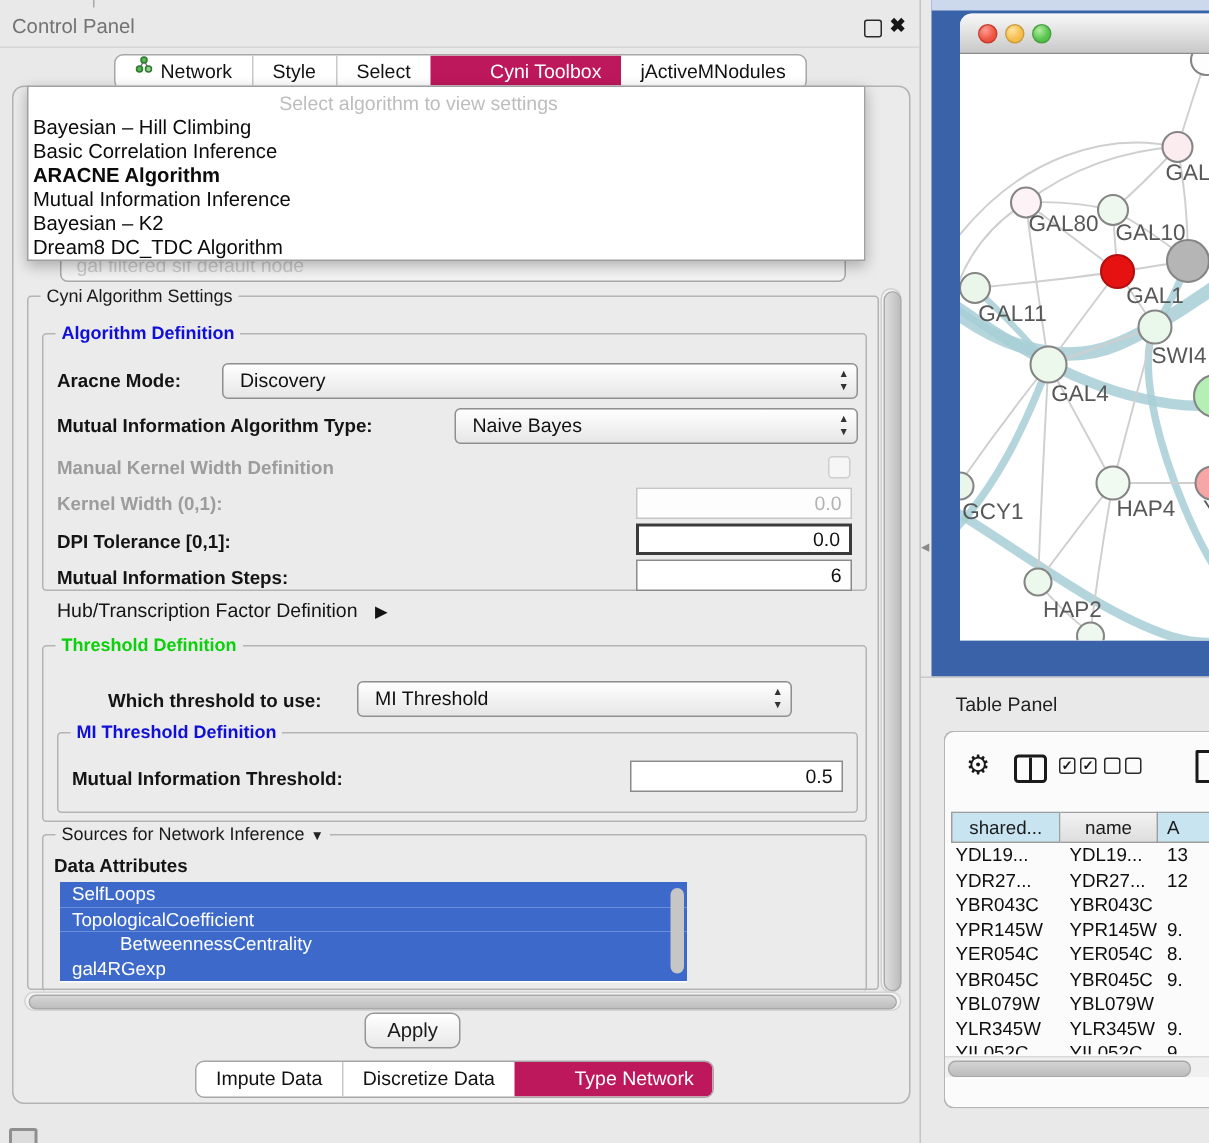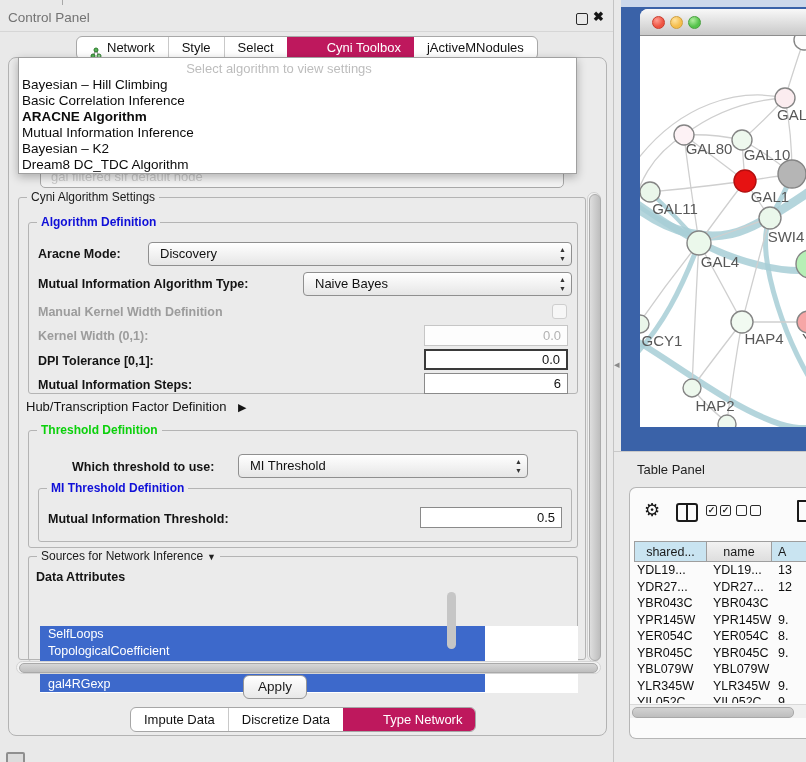--- a/index.html
+++ b/index.html
@@ -8,21 +8,21 @@
   
   #cp{position:absolute;left:0;top:0;width:613px;height:762px;background:#e9e9e9;border-right:1px solid #c4c4c4;}
   #cp-titlebar{position:absolute;left:0;top:0;width:613px;height:31px;border-bottom:1px solid #d6d6d6;}
   #cp-title{position:absolute;left:8px;top:10px;font-size:13.5px;color:#737373;}
   #cp-float{position:absolute;left:576px;top:13px;width:10px;height:10px;border:1.6px solid #2a2a2a;border-radius:2px;background:transparent;}
   #cp-close{position:absolute;left:593px;top:9px;font-size:13px;font-weight:bold;color:#161616;}
   #top-tick{position:absolute;left:62px;top:0;width:1px;height:5px;background:#a8a8a8;}
   
   #top-tabs{position:absolute;left:76px;top:36px;height:22px;display:flex;background:#fff;
             border:1px solid #a8a8a8;border-radius:6px;overflow:hidden;}
-  .tab{font-size:13px;line-height:22px;padding:0 13px;color:#111;white-space:nowrap;display:flex;align-items:flex-end;gap:5px;}
+  .tab{font-size:13px;line-height:22px;padding:0 13px;color:#111;white-space:nowrap;display:flex;align-items:flex-start;gap:5px;}
   .tab + .tab{border-left:1px solid #c9c9c9;}
   .tab.sel{background:#be185d;color:#fff;border-left:none;padding-left:40px;}
   .tab.sel + .tab{border-left:none;}
   
   #main-panel{position:absolute;left:8px;top:57px;width:597px;height:677px;background:#ebebeb;
               border:1px solid #b3b3b3;border-radius:8px;}
   
   #ghost-combo{position:absolute;left:40px;top:166px;width:524px;height:22px;border:1px solid #a8a8a8;
                border-radius:5px;background:#f3f3f3;font-size:13px;line-height:20px;padding-left:10px;
                color:#c9c9c9;box-sizing:border-box;z-index:1;}
@@ -43,25 +43,25 @@
   .combo{position:absolute;height:24px;border:1px solid #8f8f8f;border-radius:4px;
          background:linear-gradient(#ffffff,#e6e6e6);font-size:13px;line-height:22px;
          padding-left:11px;box-sizing:border-box;color:#111;}
   .combo .arrows{position:absolute;right:5px;top:2px;font-size:7px;line-height:9px;color:#333;text-align:center;}
   .tfield{position:absolute;height:21px;border:1px solid #8a8a8a;background:#fff;font-size:13px;
           text-align:right;padding:0 6px;box-sizing:border-box;line-height:19px;color:#111;}
   .tfield.dis{border:1px solid #c6c6c6;color:#b2b2b2;background:#fdfdfd;}
   .tfield.strong{border:2px solid #3a3a3a;line-height:17px;}
   #kernel-checkbox{position:absolute;left:552px;top:304px;width:13px;height:13px;border:1.6px solid #cecece;
                    border-radius:3px;background:#f6f6f6;}
-  #hub-row{position:absolute;left:26px;top:399px;font-size:13px;color:#141414;}
+  #hub-row{position:absolute;left:38px;top:399px;font-size:13px;color:#141414;}
   #hub-arrow{font-size:11px;margin-left:8px;}
   #src-arrow{font-size:9px;margin-left:4px;color:#222;}
-  #attr-list{position:absolute;left:40px;top:588px;width:538px;height:67px;background:#fff;overflow:hidden;
-             border:none;margin-top:38px;}
+  #attr-list{position:absolute;left:40px;top:588px;width:418px;height:67px;background:#fff;overflow:hidden;
+             border:none;}
   .attr-item{width:445px;background:#3d69cb;color:#fff;font-size:12.5px;line-height:16.5px;padding-left:8px;
              box-sizing:border-box;white-space:nowrap;}
   #attr-scroll{position:absolute;left:447px;top:592px;width:9px;height:57px;border-radius:5px;background:#c6c6c6;}
   
   #v-scroll{position:absolute;left:587px;top:192px;width:14px;height:470px;background:#f3f3f3;
             border:1px solid #d0d0d0;border-radius:7px;box-sizing:border-box;}
   #v-thumb{position:absolute;left:1px;top:1px;width:10px;height:465px;border-radius:6px;
            background:linear-gradient(90deg,#dedede,#bdbdbd);border:1px solid #ababab;}
   #h-scroll{position:absolute;left:16px;top:661px;width:585px;height:13px;background:#f3f3f3;
             border:1px solid #d4d4d4;border-radius:7px;box-sizing:border-box;}

